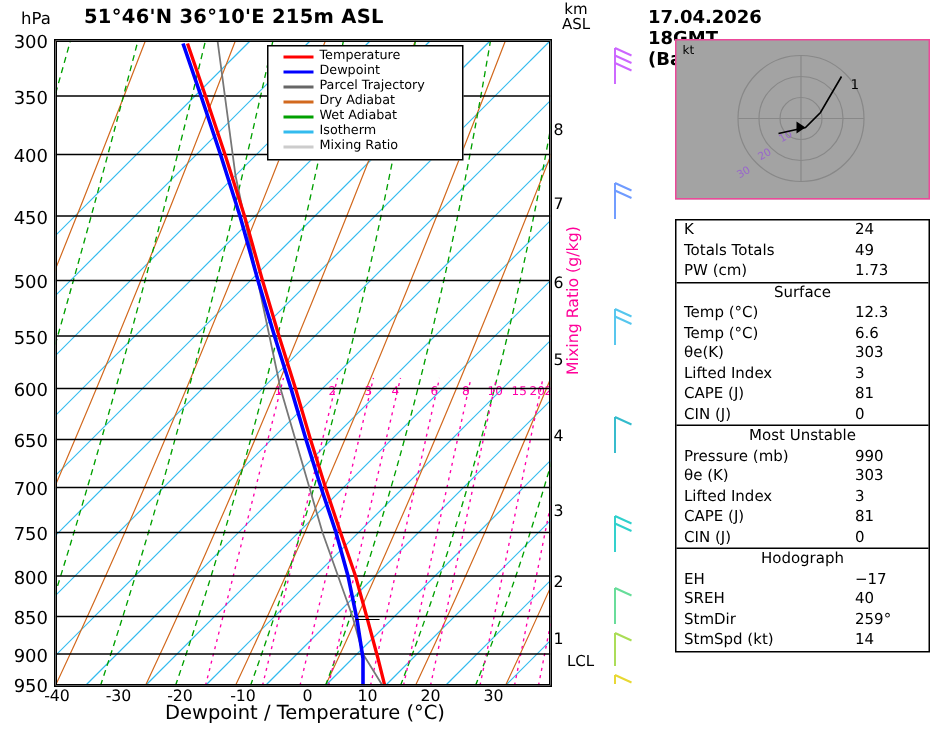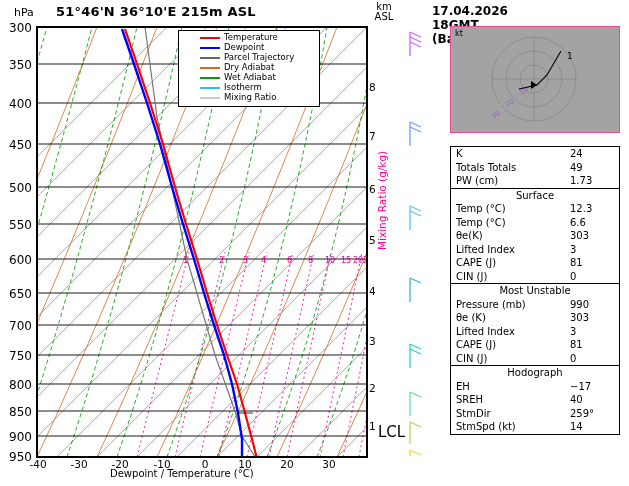--- a/index.html
+++ b/index.html
@@ -9,26 +9,26 @@
   
   .hdr-hpa{left:14px;top:6px;font-size:11px;color:#000;}
   .hdr-title{left:56px;top:4px;font-size:13px;color:#000;font-weight:bold;letter-spacing:0.2px;}
   .hdr-km{left:369px;top:2px;font-size:10px;color:#000;text-align:center;width:30px;line-height:10px;}
   .hdr-date{left:432px;top:4px;font-size:12px;color:#000;font-weight:bold;}
   
   #skewt{left:36px;top:26px;width:330px;height:430px;border:1px solid #000;overflow:hidden;background:#fff;}
   #skewt svg{display:block;}
   .ylabels span{position:absolute;font-size:12px;color:#000;text-align:right;width:30px;}
   .xlabels span{position:absolute;font-size:10.5px;color:#000;text-align:center;width:34px;}
-  .xaxis-title{left:110px;top:468px;font-size:10px;color:#000;}
+  .xaxis-title{left:110px;top:468px;font-size:13px;color:#000;}
   
   .kmlabels span{position:absolute;font-size:10.5px;color:#000;}
   .mixlabel{position:absolute;left:376px;top:250px;font-size:10.5px;color:#f09;transform:rotate(-90deg);transform-origin:0 0;white-space:nowrap;}
   
-  .legend{left:178px;top:30px;width:116px;background:#fff;border:1px solid #000;padding:2px 3px 3px 21px;}
+  .legend{left:178px;top:30px;width:116px;background:#fff;border:1px solid #000;padding:2px 3px 3px 10px;}
   .legend .row{display:flex;align-items:center;height:9px;margin-bottom:1px;}
   .legend .sw{width:20px;height:0;border-top-width:2px;border-top-style:solid;margin-right:4px;}
   .legend .lb{font-size:8.5px;color:#000;line-height:9px;}
   
   .hodo{left:450px;top:26px;width:168px;height:105px;border:1px solid #ec4899;background:#a3a3a3;}
   .hodo .kt{position:absolute;left:4px;top:2px;font-size:8px;color:#000;}
   
   .tbl{left:450px;top:146px;width:168px;border:1px solid #000;background:#fff;font-size:10px;}
   .tbl .r{display:flex;justify-content:space-between;padding:0 5px;height:13.5px;line-height:13.5px;}
   .tbl .r span{white-space:nowrap;}
@@ -193,21 +193,21 @@
   <div class="kmlabels">
     <span style="left:369px; top:81px;">8</span>
     <span style="left:369px; top:130px;">7</span>
     <span style="left:369px; top:183px;">6</span>
     <span style="left:369px; top:234px;">5</span>
     <span style="left:369px; top:285px;">4</span>
     <span style="left:369px; top:335px;">3</span>
     <span style="left:369px; top:382px;">2</span>
     <span style="left:369px; top:420px;">1</span>
   </div>
-  <div class="abs" style="left:378px;top:423px;font-size:15px;color:#000;">LCL</div>
+  <div class="abs" style="left:378px;top:436px;font-size:10px;color:#000;">LCL</div>
   <div class="mixlabel">Mixing Ratio (g/kg)</div>
 
   <svg class="abs" style="left:396px;top:26px;" width="44" height="430">
     <g stroke-width="1.3" fill="none">
       <g stroke="#cc66ff">
         <line x1="14" y1="6" x2="14" y2="30"></line>
           <line x1="14" y1="6" x2="25" y2="11"></line>
         <line x1="14" y1="11" x2="25" y2="16"></line>
           <line x1="14" y1="16" x2="25" y2="21"></line>
       </g>

